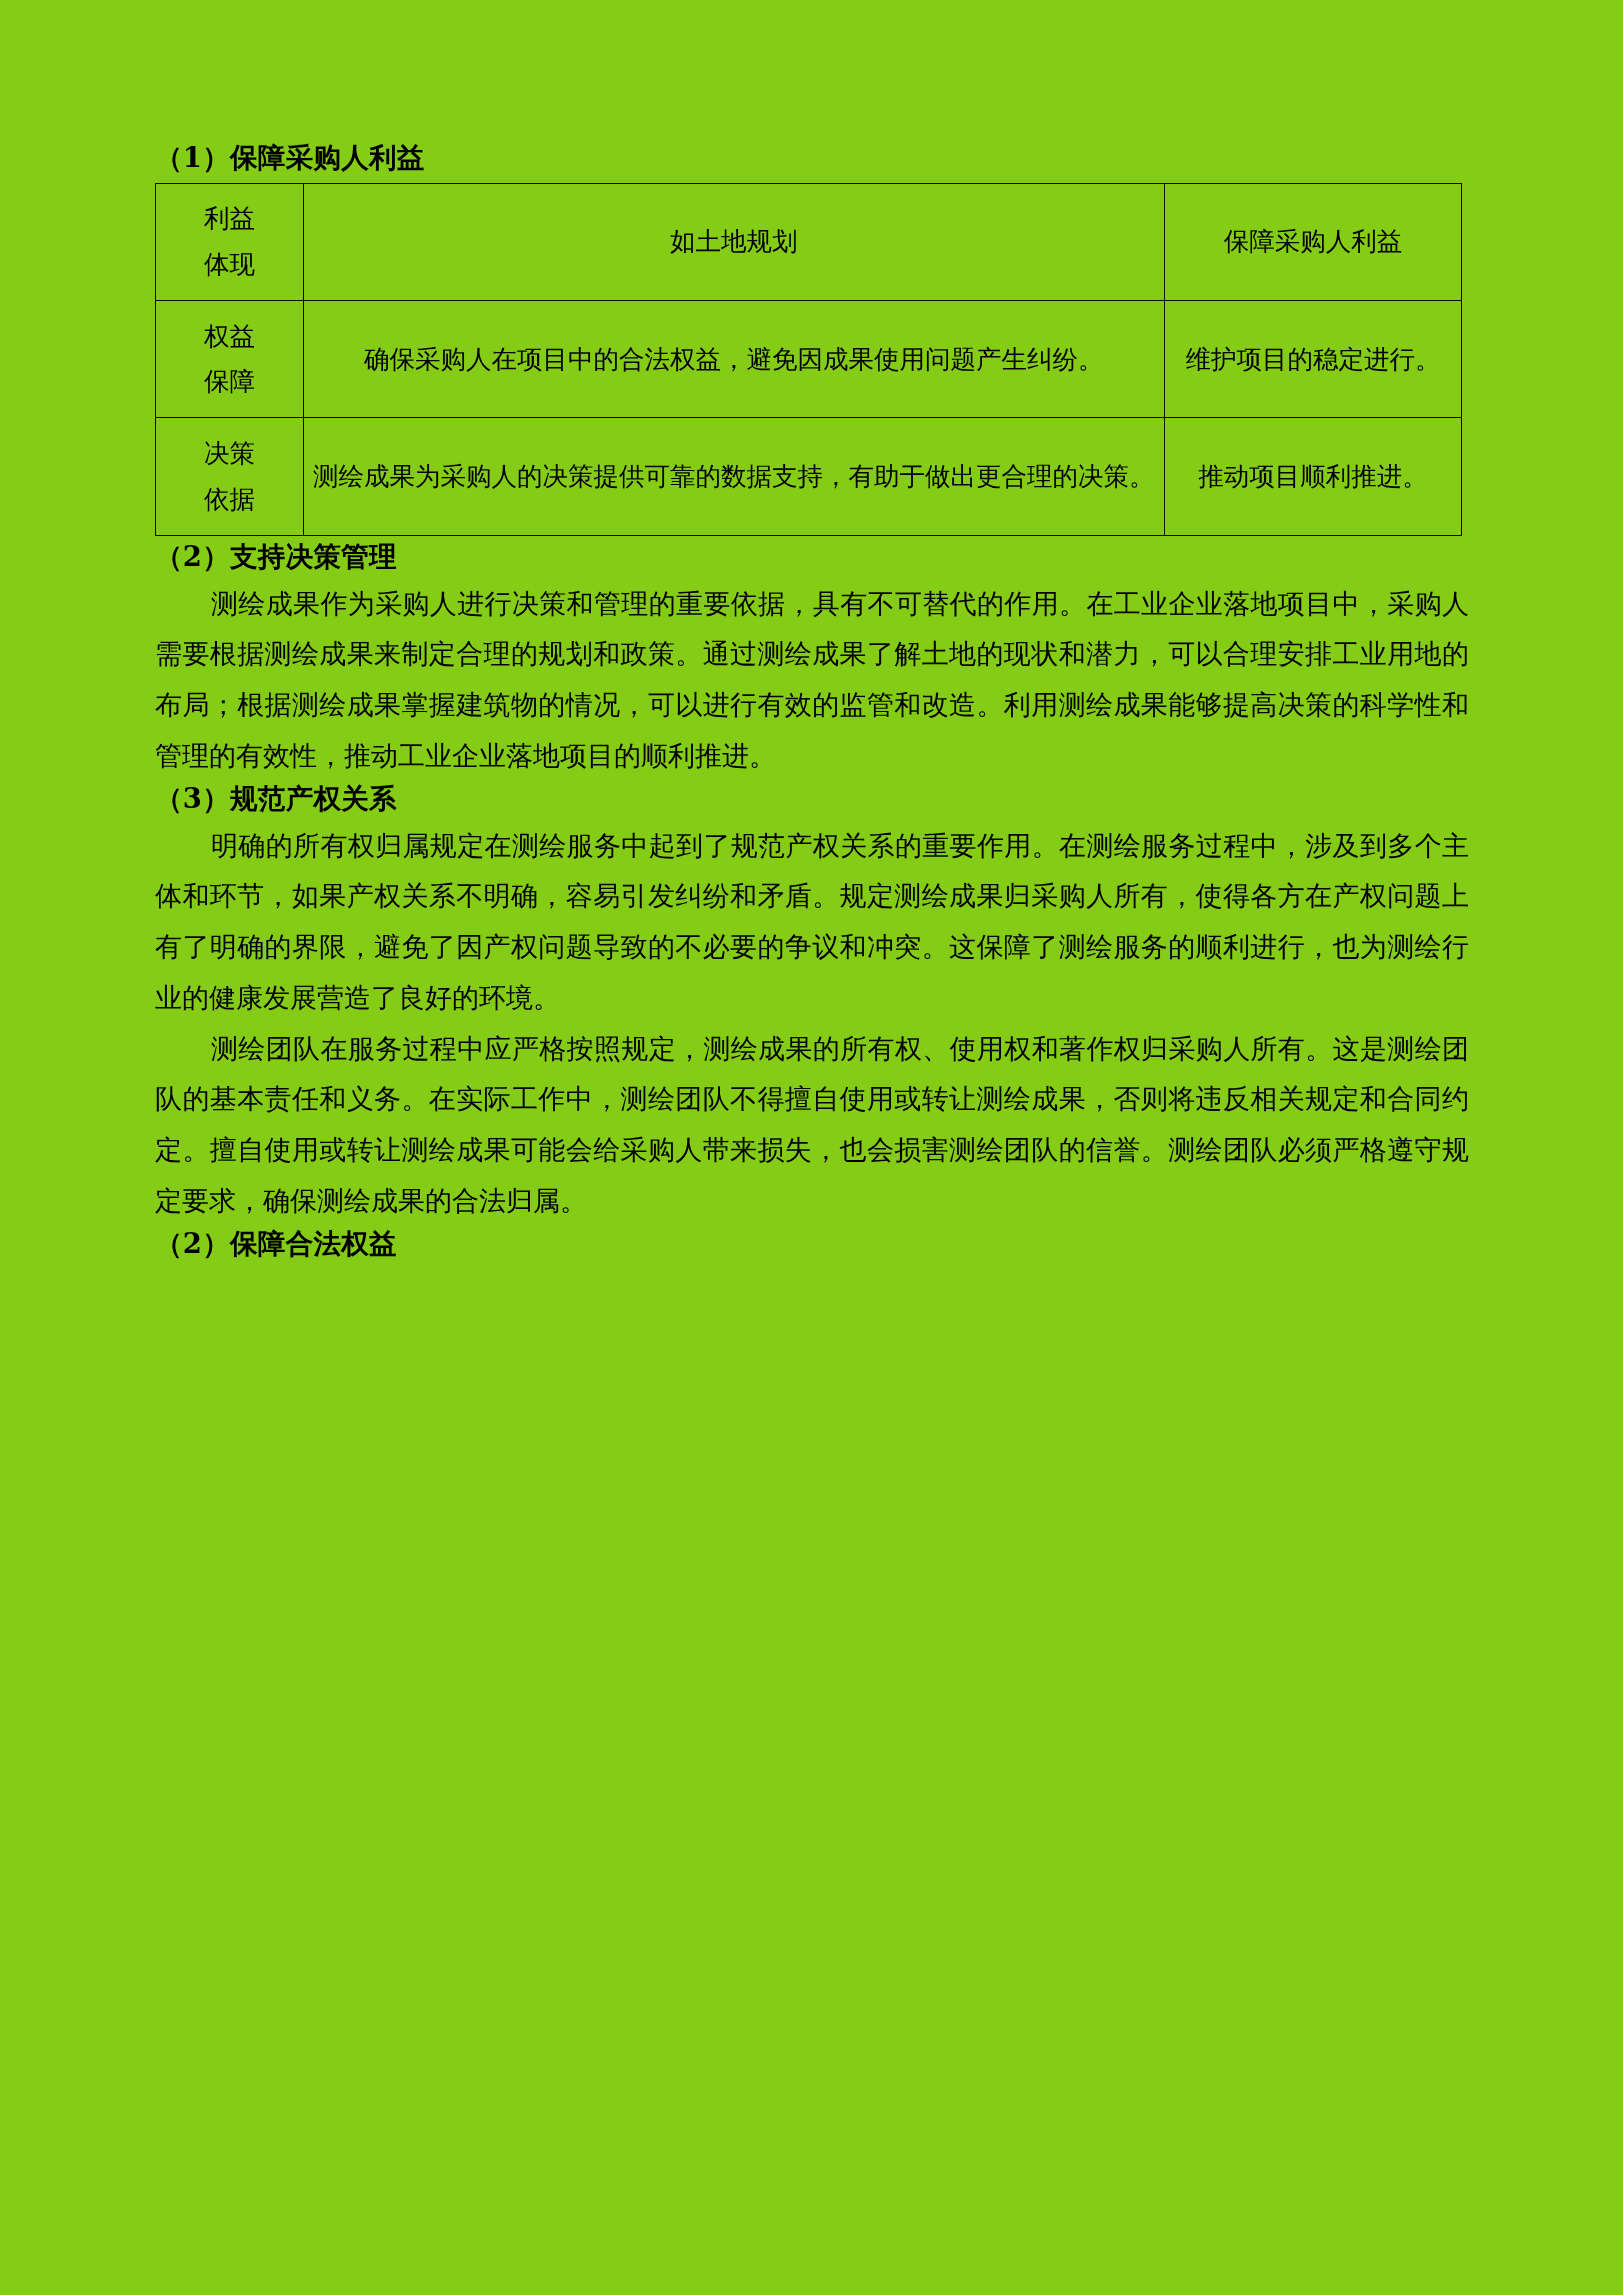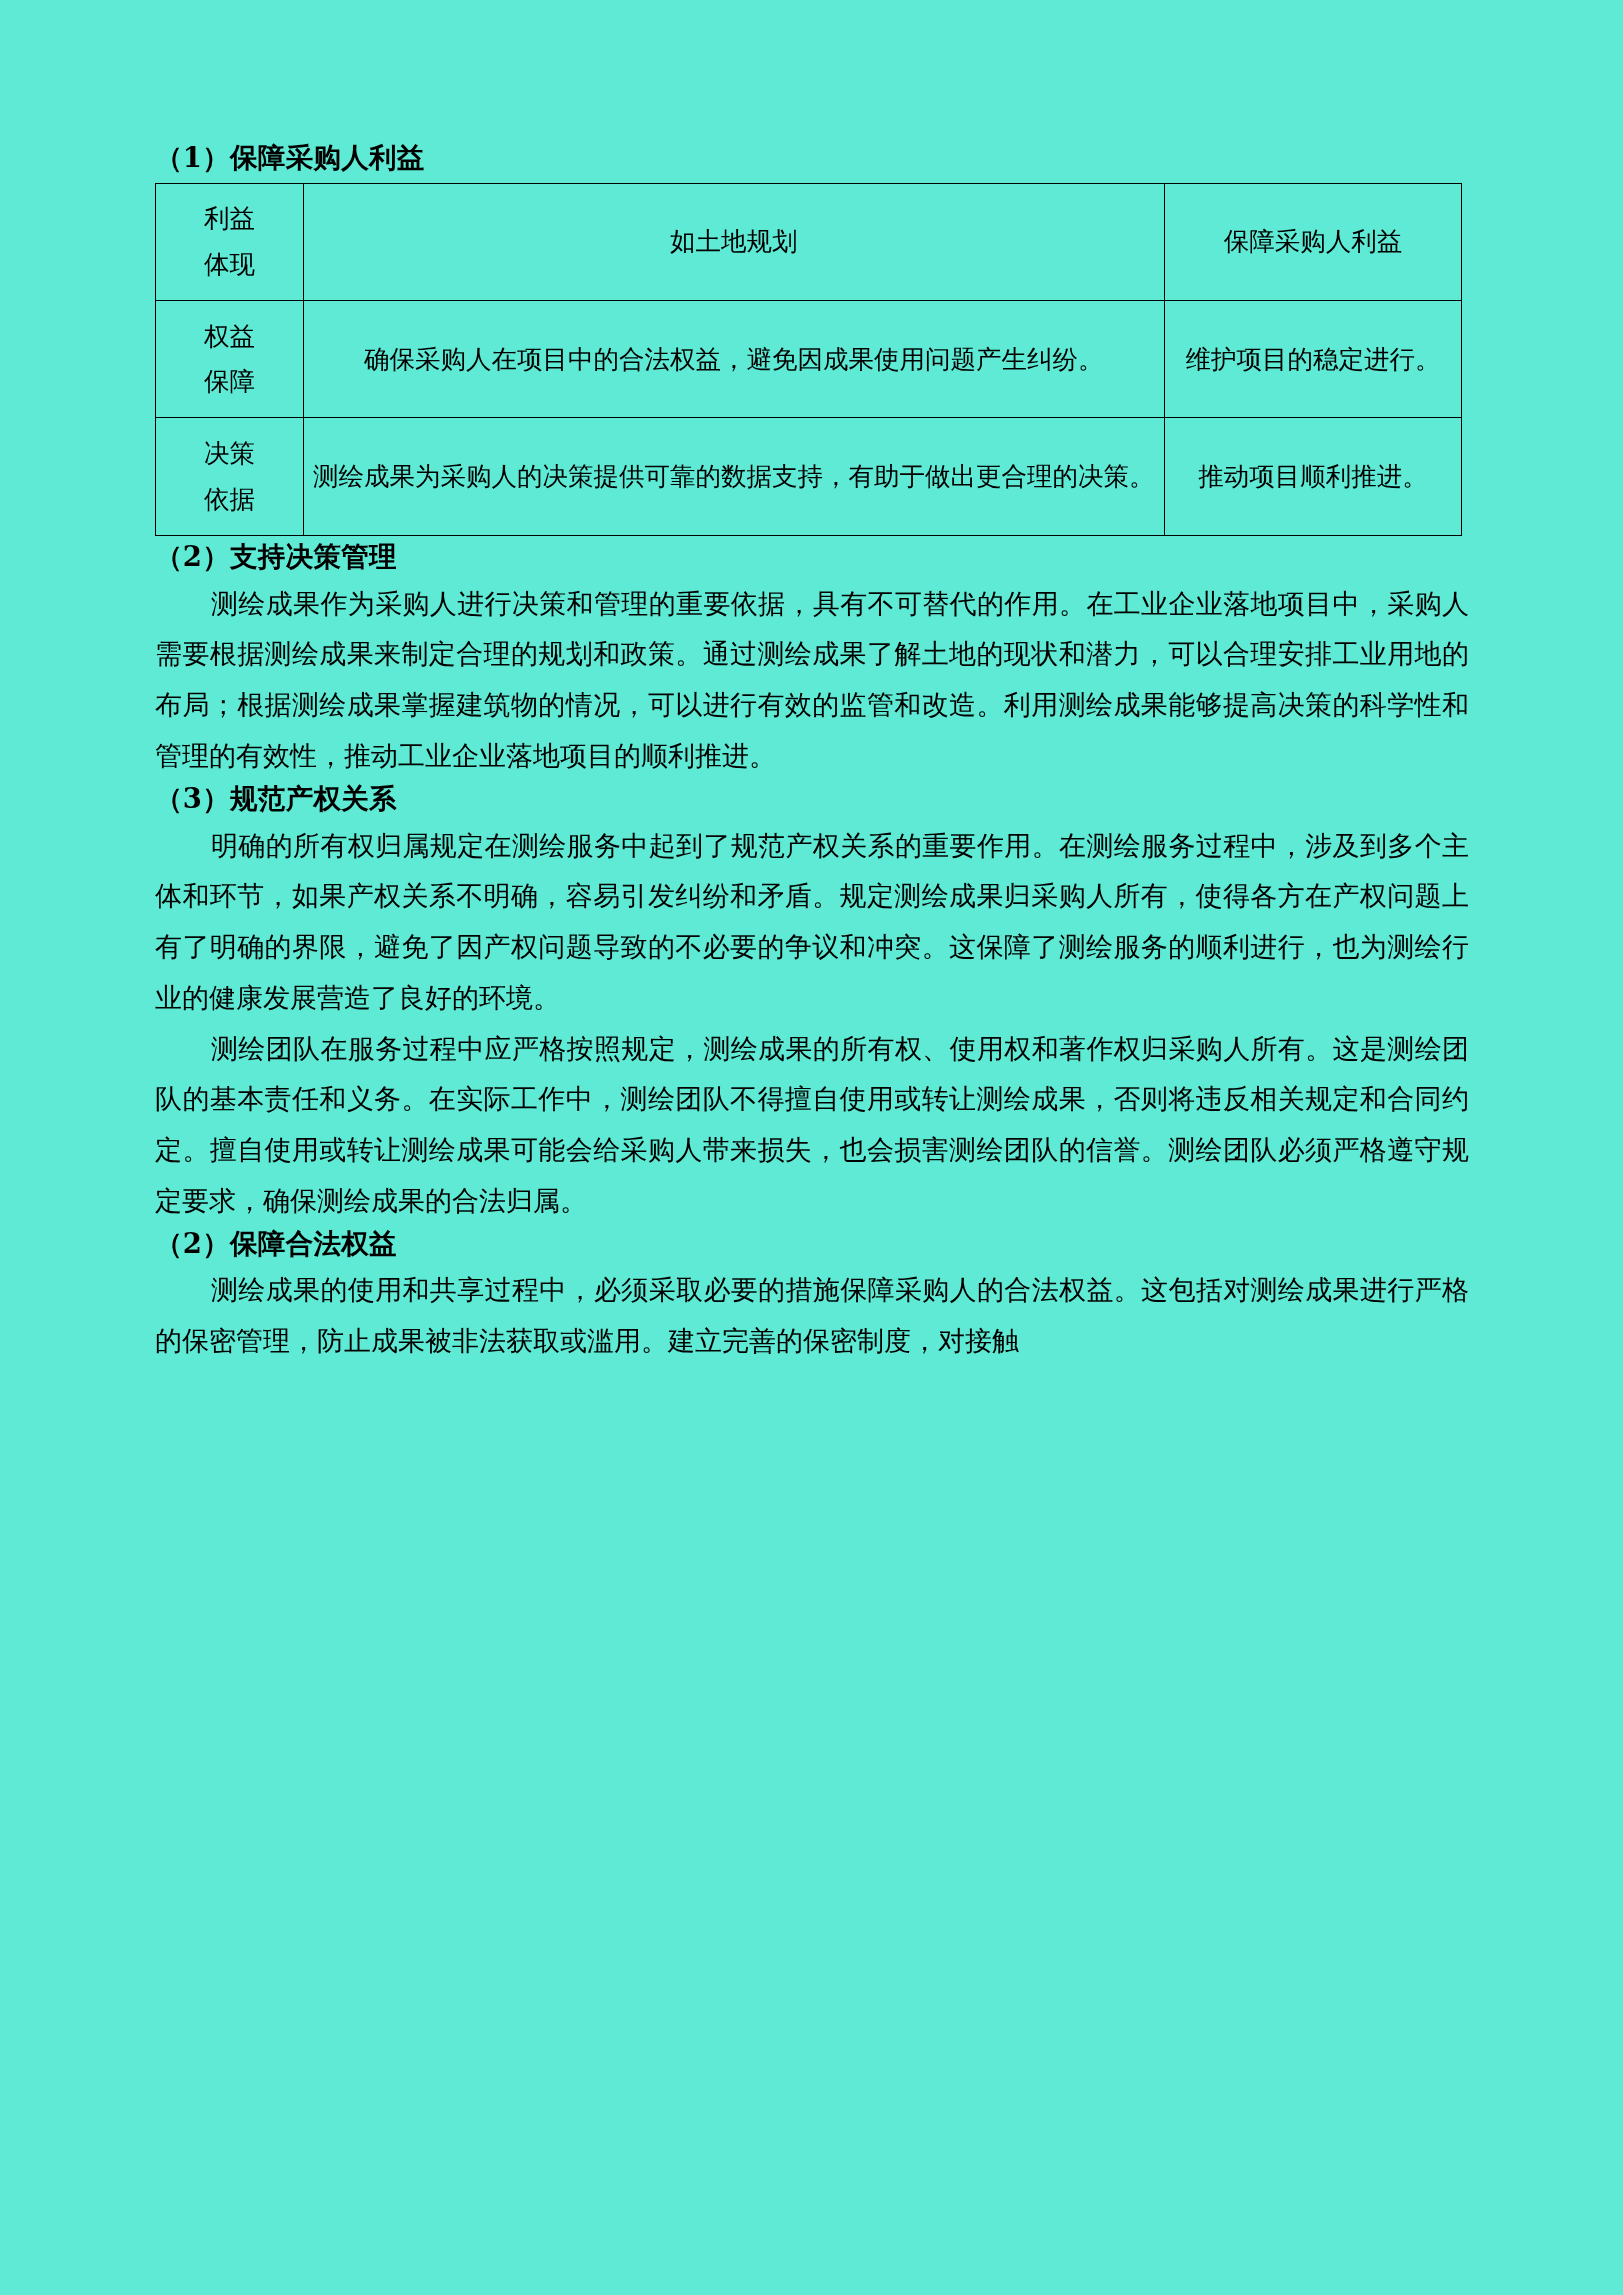--- a/index.html
+++ b/index.html
@@ -4,21 +4,21 @@
 <style>
   html, body {
     margin: 0;
     padding: 0;
     background: #ffffff;
   }
   .page {
     position: relative;
     width: 1623px;
     height: 2295px;
-    background: #5eead4;
+    background: #84cc16;
     box-sizing: border-box;
     padding: 0;
     font-family: "DejaVu Serif", "Liberation Serif", serif;
     color: #000000;
     overflow: hidden;
   }
   .content {
     position: absolute;
     left: 155px;
     top: 141px;
@@ -131,17 +131,16 @@
     <div class="h-sub indent">（2）支持决策管理</div>
     <p class="para">测绘成果作为采购人进行决策和管理的重要依据，具有不可替代的作用。在工业企业落地项目中，采购人需要根据测绘成果来制定合理的规划和政策。通过测绘成果了解土地的现状和潜力，可以合理安排工业用地的布局；根据测绘成果掌握建筑物的情况，可以进行有效的监管和改造。利用测绘成果能够提高决策的科学性和管理的有效性，推动工业企业落地项目的顺利推进。</p>
 
     <div class="h-sub indent">（3）规范产权关系</div>
     <p class="para">明确的所有权归属规定在测绘服务中起到了规范产权关系的重要作用。在测绘服务过程中，涉及到多个主体和环节，如果产权关系不明确，容易引发纠纷和矛盾。规定测绘成果归采购人所有，使得各方在产权问题上有了明确的界限，避免了因产权问题导致的不必要的争议和冲突。这保障了测绘服务的顺利进行，也为测绘行业的健康发展营造了良好的环境。</p>
 
 
     <p class="para">测绘团队在服务过程中应严格按照规定，测绘成果的所有权、使用权和著作权归采购人所有。这是测绘团队的基本责任和义务。在实际工作中，测绘团队不得擅自使用或转让测绘成果，否则将违反相关规定和合同约定。擅自使用或转让测绘成果可能会给采购人带来损失，也会损害测绘团队的信誉。测绘团队必须严格遵守规定要求，确保测绘成果的合法归属。</p>
 
     <div class="h-sub indent">（2）保障合法权益</div>
-    <p class="para">测绘成果的使用和共享过程中，必须采取必要的措施保障采购人的合法权益。这包括对测绘成果进行严格的保密管理，防止成果被非法获取或滥用。建立完善的保密制度，对接触</p>
 
   </div>
 </div>
 
 
 </body></html>

